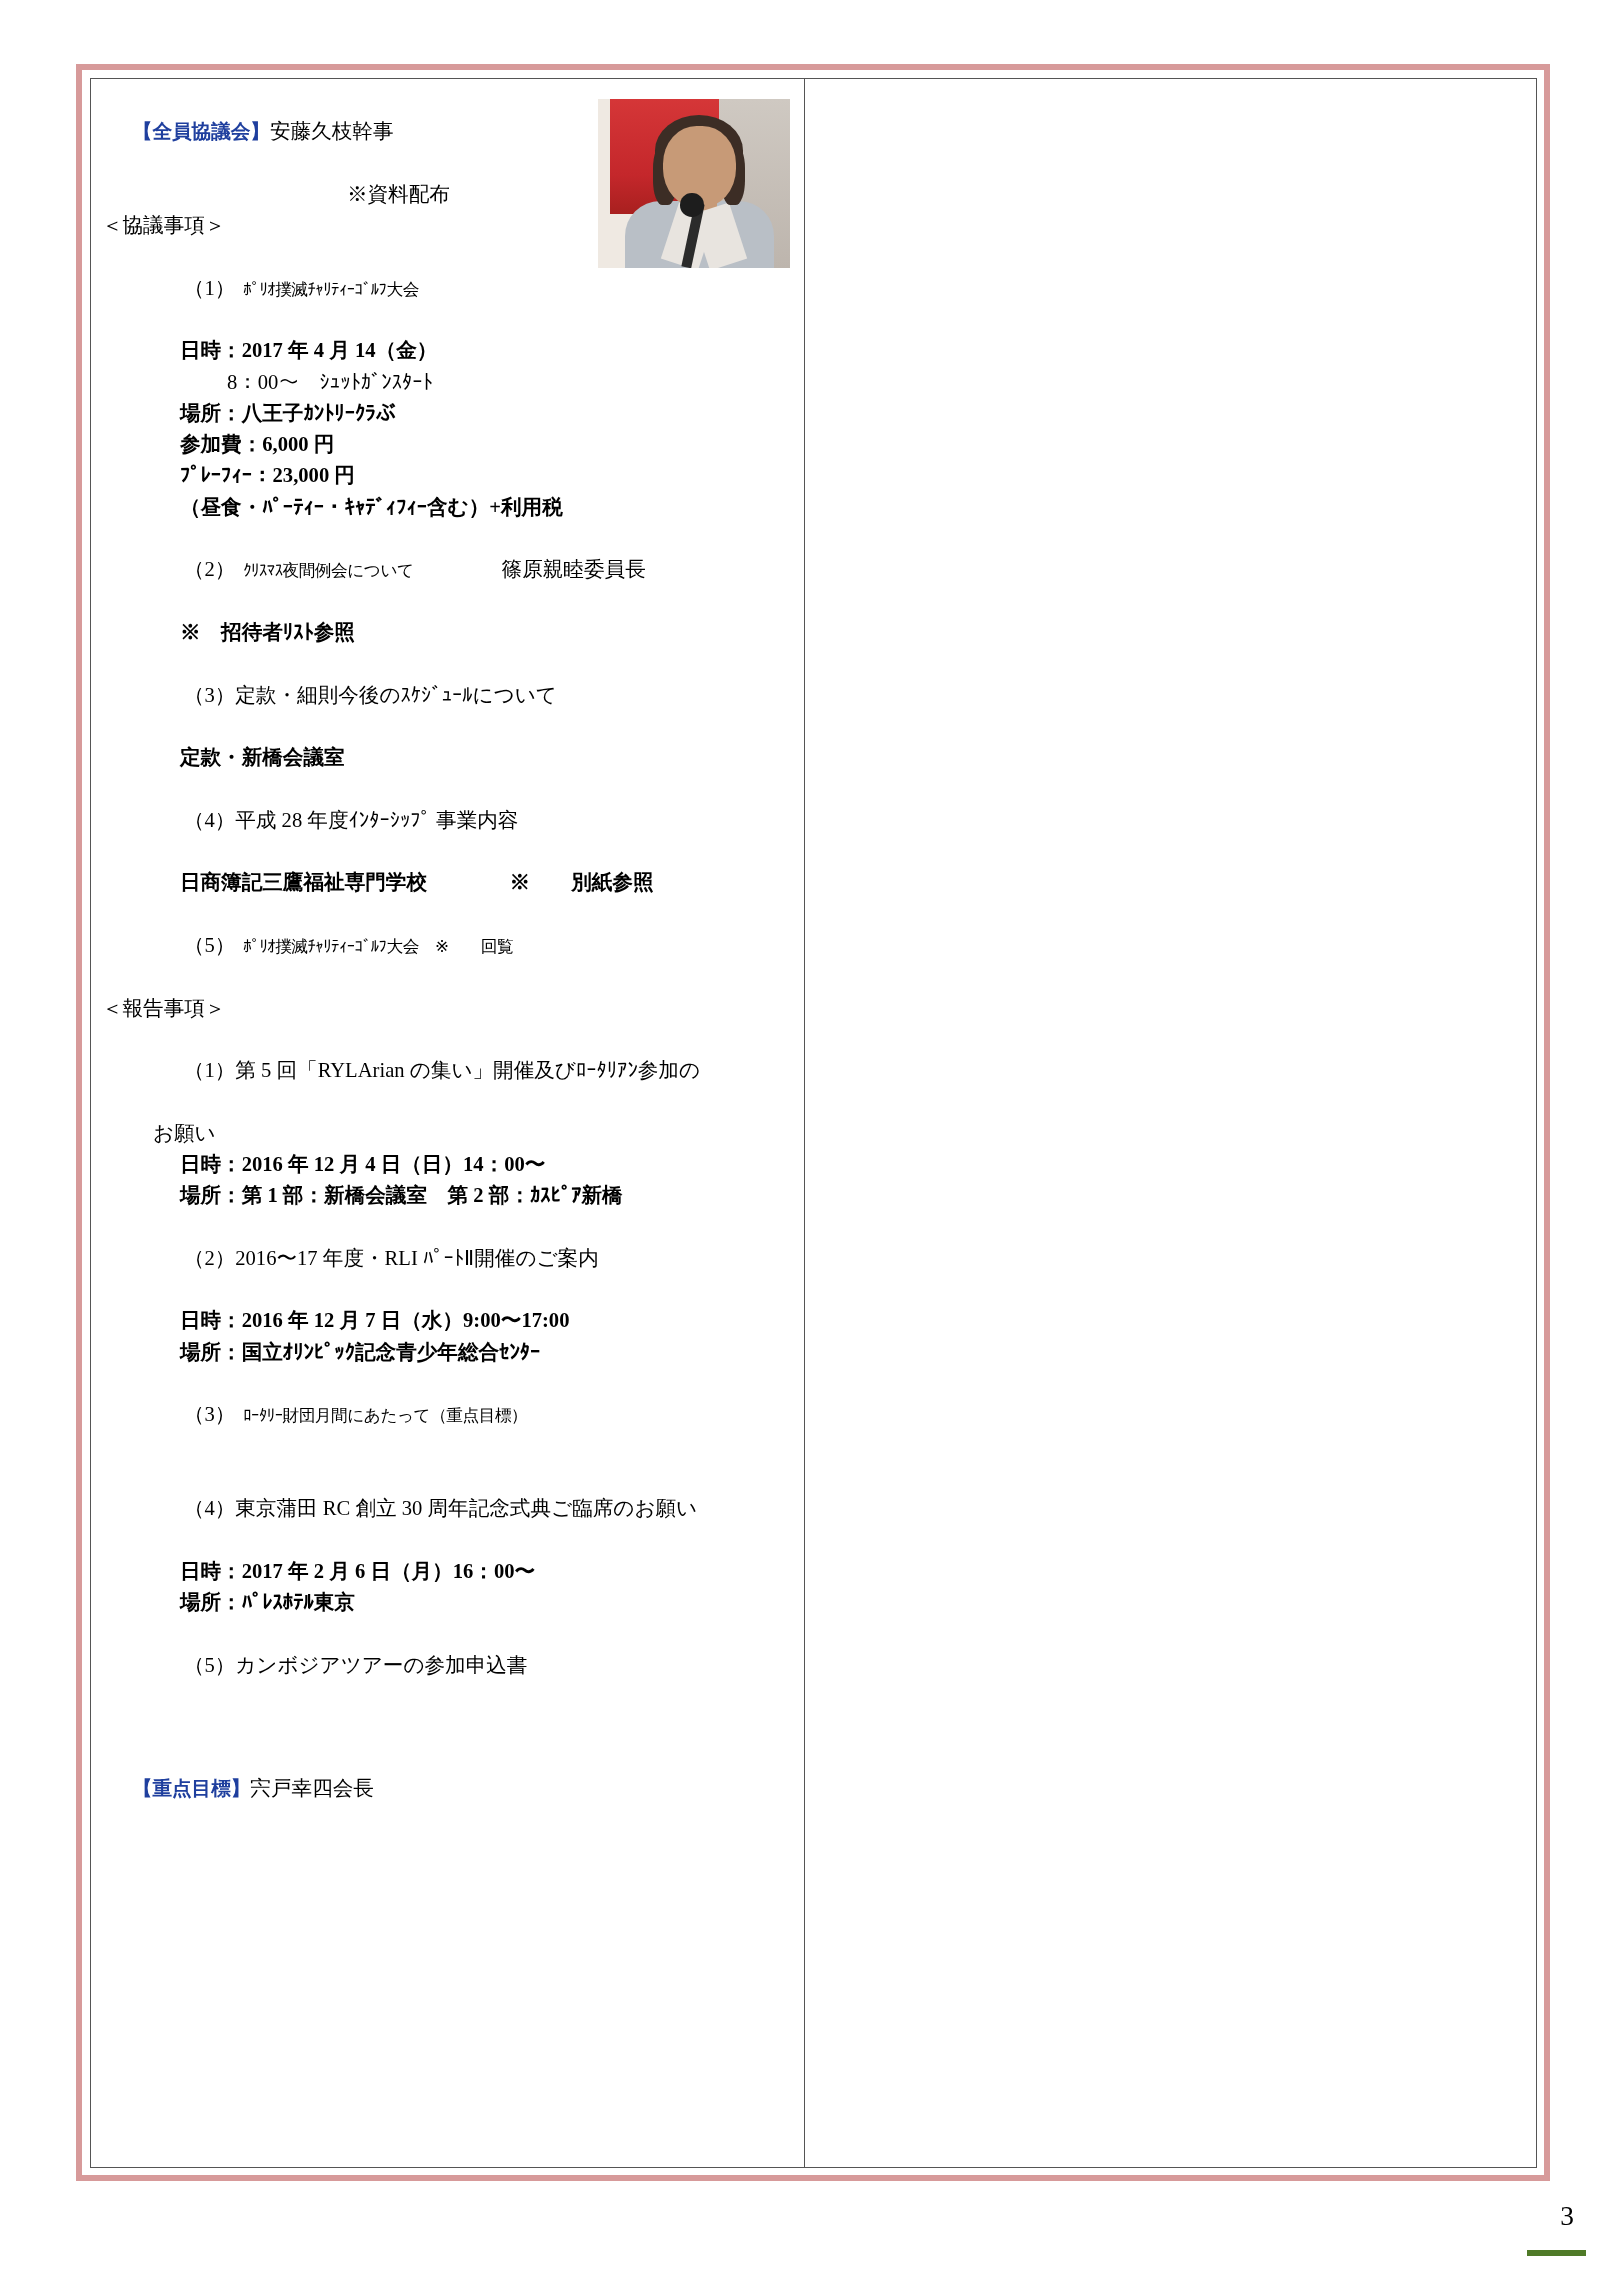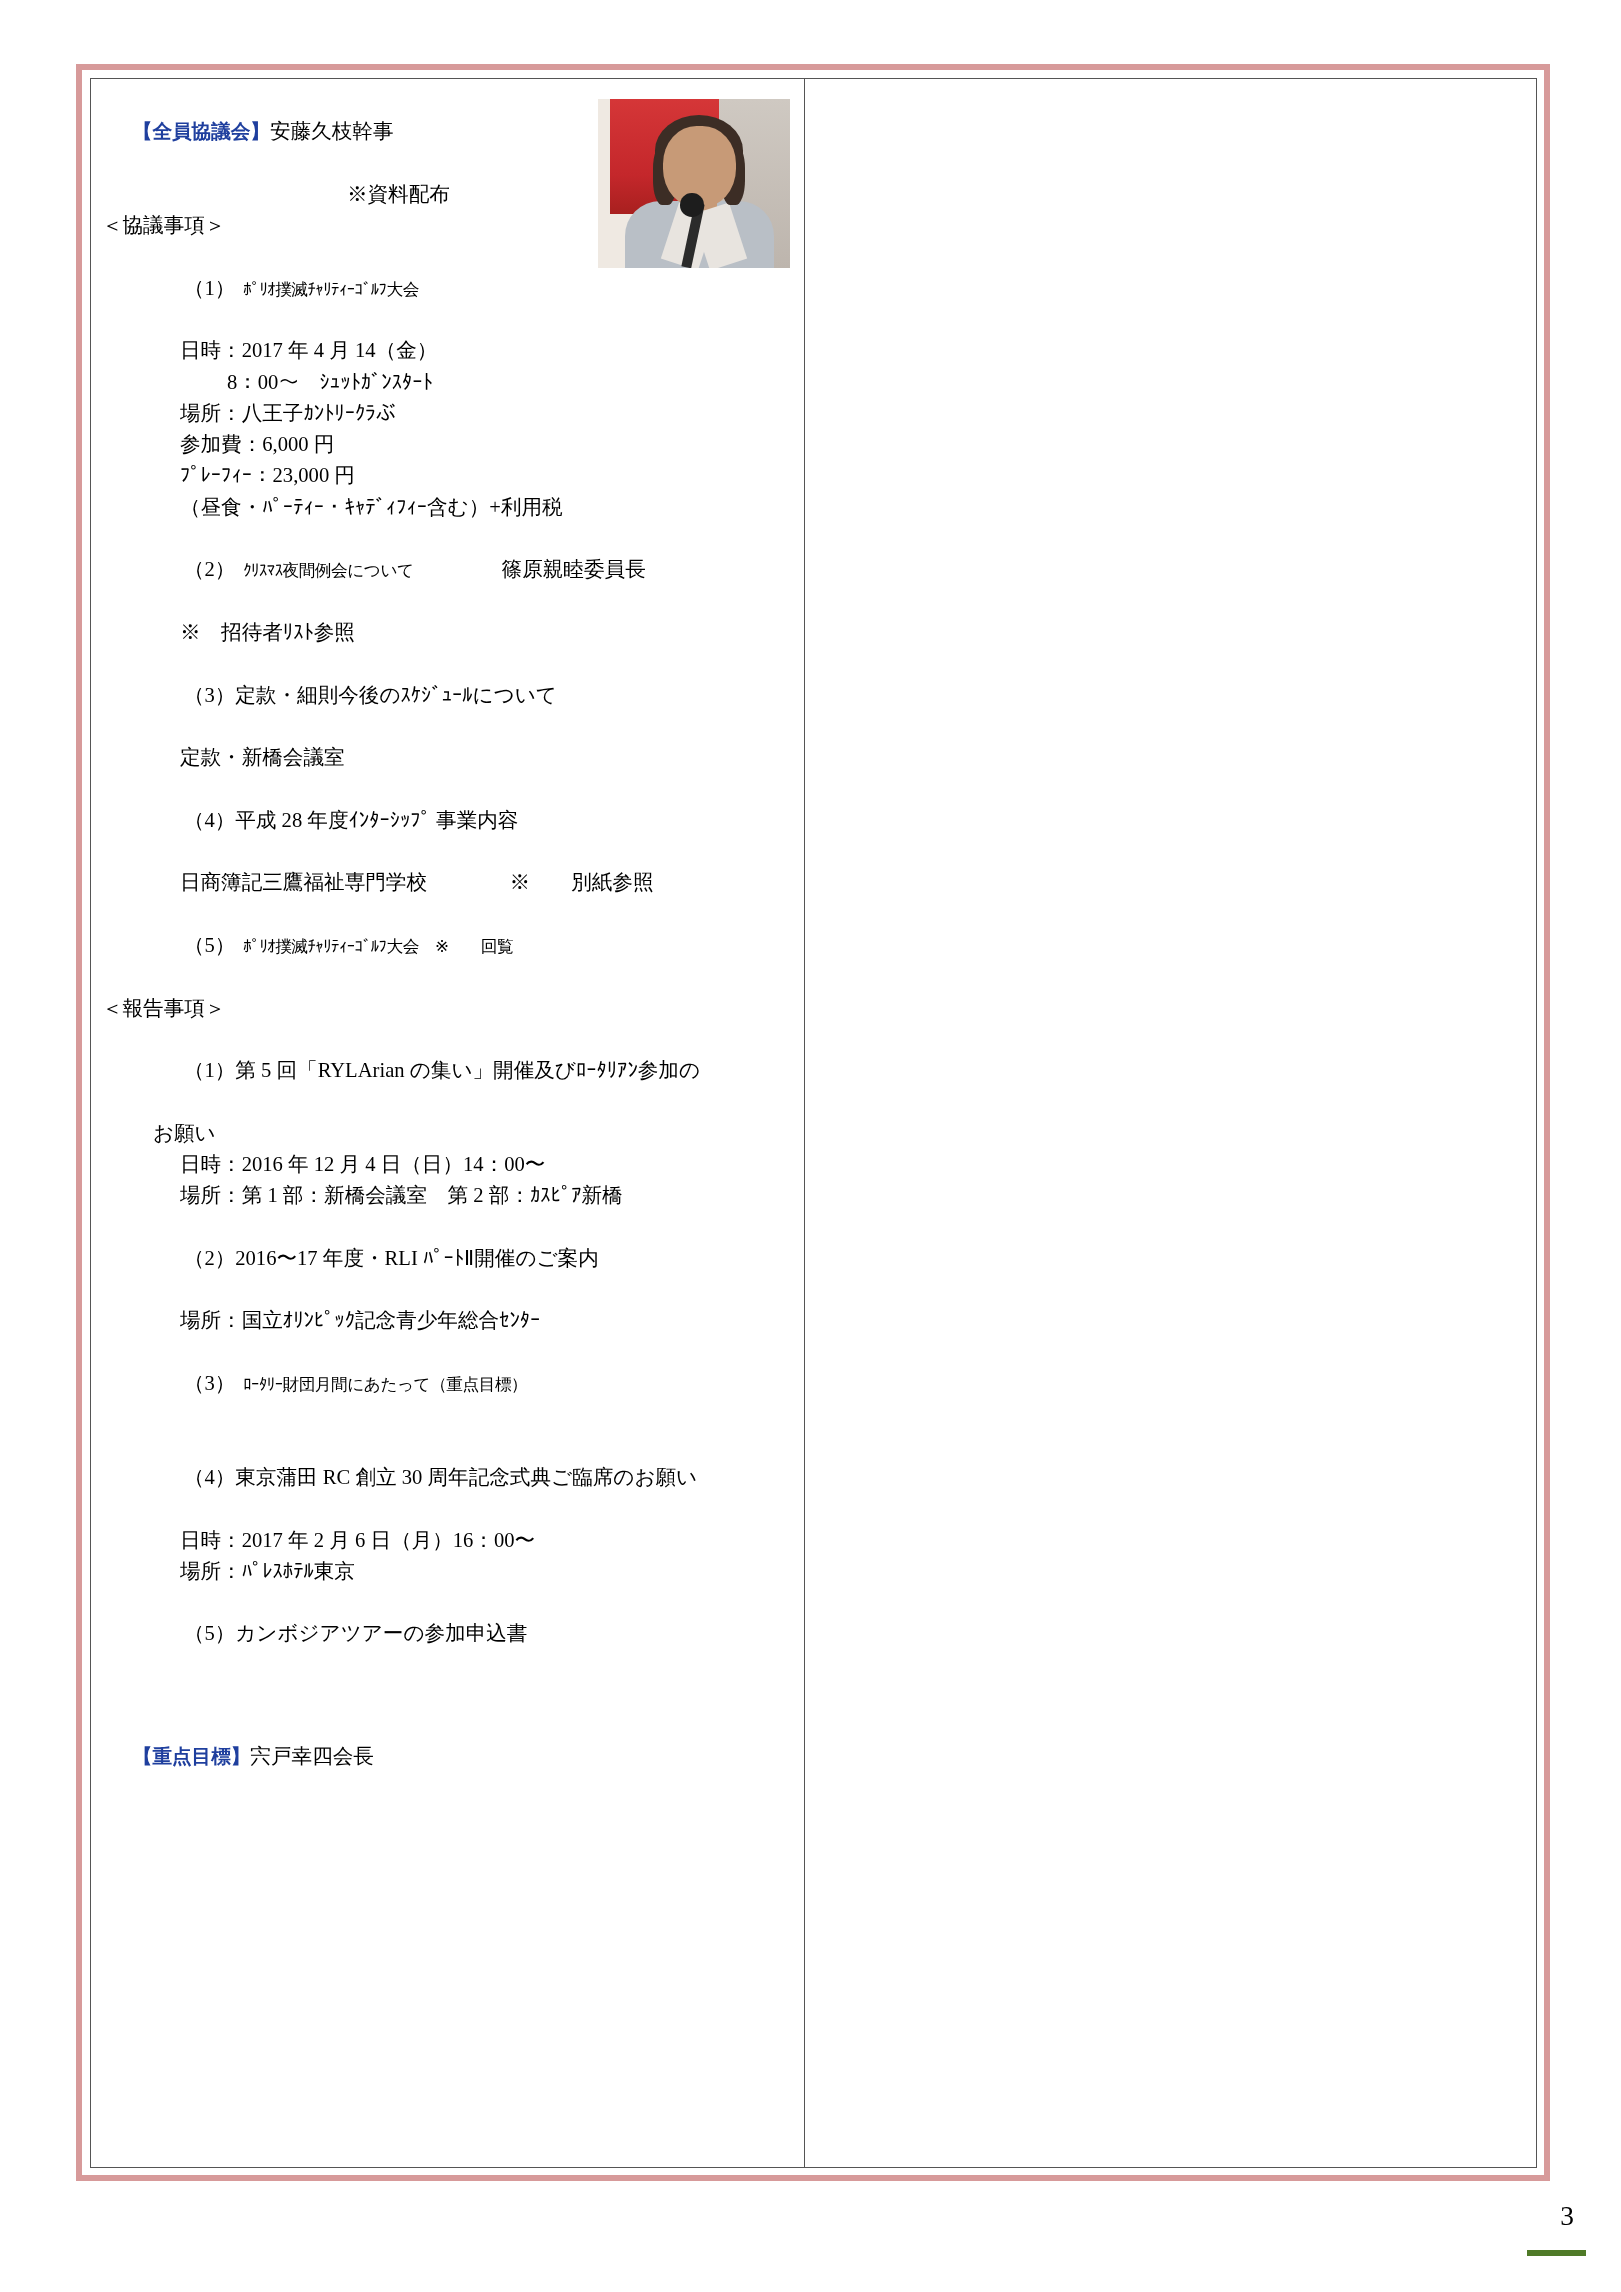--- a/index.html
+++ b/index.html
@@ -69,21 +69,21 @@
   }
   .normal { font-family: "Liberation Serif", serif; }
   .narrow {
     font-family: "DejaVu Sans", sans-serif;
     font-size: 16.7px;
     letter-spacing: -0.5px;
     margin-left: 8px;
   }
   .ind1 { padding-left: 0px; }
   .ind2 { padding-left: 51px; }
-  .ind3 { padding-left: 78px; }
+  .ind3 { padding-left: 78px; font-weight: bold; }
   .ind4 { padding-left: 125px; }
   .ind-center { padding-left: 245px; }
   .hang { padding-left: 51px; text-indent: -51px; }
   .spacer-md { height: 29px; }
 
   
   .photo {
     position: absolute;
     left: 598px;
     top: 94px;
@@ -263,20 +263,21 @@
     <div class="line hang ind2">
       <span>（1）</span><span>第 5 回「RYLArian の集い」開催及びﾛｰﾀﾘｱﾝ参加の</span>
     </div>
     <div class="line ind2">お願い</div>
     <div class="line ind3">日時：2016 年 12 月 4 日（日）14：00〜</div>
     <div class="line ind3">場所：第 1 部：新橋会議室　第 2 部：ｶｽﾋﾟｱ新橋</div>
 
     <div class="line hang ind2">
       <span>（2）</span><span>2016〜17 年度・RLI ﾊﾟｰﾄⅡ開催のご案内</span>
     </div>
+    <div class="line ind3">日時：2016 年 12 月 7 日（水）9:00〜17:00</div>
     <div class="line ind3">場所：国立ｵﾘﾝﾋﾟｯｸ記念青少年総合ｾﾝﾀｰ</div>
 
     <div class="line hang ind2">
       <span>（3）</span><span class="narrow">ﾛｰﾀﾘｰ財団月間にあたって（重点目標）</span>
     </div>
 
     <div class="line hang ind2">
       <span>（4）</span><span>東京蒲田 RC 創立 30 周年記念式典ご臨席のお願い</span>
     </div>
     <div class="line ind3">日時：2017 年 2 月 6 日（月）16：00〜</div>

